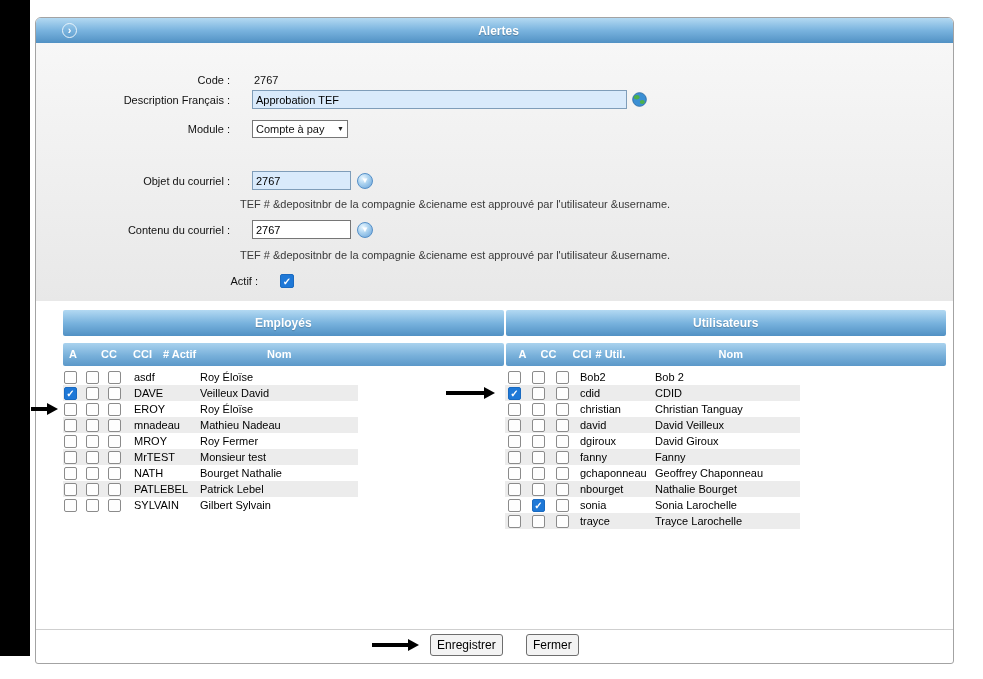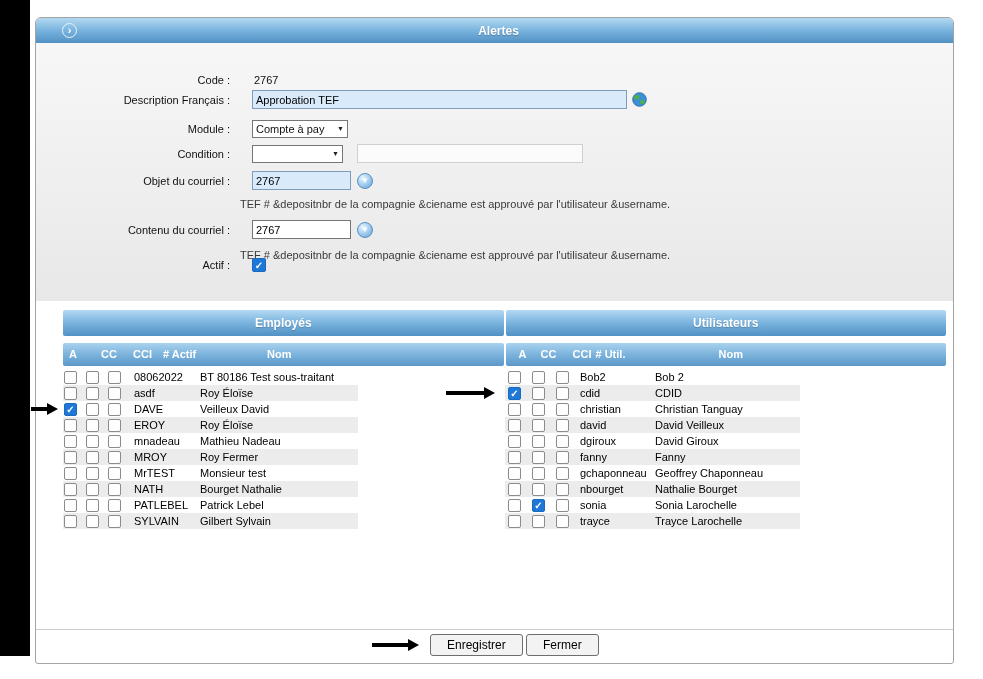--- a/index.html
+++ b/index.html
@@ -134,21 +134,21 @@
   .left-t .nomcell { padding-left: 5px; }
   .right-t .nomcell { padding-left: 6px; }
 
   .footer-line {
     position: absolute; left: 0; top: 611px; width: 100%;
     border-top: 1px solid #cfcfcf;
   }
   .btn {
     position: absolute; top: 616px; height: 22px;
     background: #f3f3f3; border: 1px solid #6e6e6e; border-radius: 3px;
-    font-size: 12px; padding: 1px 16px; color: #000;
+    font-size: 12px; padding: 1px 6px; color: #000;
     font-family: "Liberation Sans", sans-serif;
   }
   .btn-save { left: 394px; }
   .btn-close { left: 490px; }
 
   .arrow { position: absolute; display: flex; align-items: center; }
   .shaft { height: 4px; background: #000; }
   .head {
     width: 0; height: 0;
     border-left: 11px solid #000;
@@ -194,30 +194,20 @@
       <div class="frow" style="top:76px;">
         <div class="flabel">Module :</div>
         <div class="fctrl">
           <div class="fselect module-select">
             <span>Compte à pay</span>
             <span class="sel-arrow">▼</span>
           </div>
         </div>
       </div>
 
-      <div class="frow" style="top:101px;">
-        <div class="flabel">Condition :</div>
-        <div class="fctrl">
-          <div class="fselect cond-select">
-            <span></span>
-            <span class="sel-arrow">▼</span>
-          </div>
-          <input class="tinput cond-text" readonly="" value="" style="">
-        </div>
-      </div>
 
       <div class="frow" style="top:128px;">
         <div class="flabel">Objet du courriel :</div>
         <div class="fctrl">
           <input class="tinput small-blue" readonly="" value="2767" style="">
           <span class="chev-icon">
             <span class="chev-glyph">▼</span>
           </span>
         </div>
       </div>
@@ -229,21 +219,21 @@
         <div class="fctrl">
           <input class="tinput small-white" readonly="" value="2767" style="">
           <span class="chev-icon">
             <span class="chev-glyph">▼</span>
           </span>
         </div>
       </div>
 
       <div class="fhelper" style="top:206px;">TEF # &amp;depositnbr de la compagnie &amp;ciename est approuvé par l'utilisateur &amp;username.</div>
 
-      <div class="frow" style="top:212px;">
+      <div class="frow" style="top:228px;margin-left:28px;">
         <div class="flabel">Actif :</div>
         <div class="fctrl">
           <span id="actif-cb" class="cb actif-cb checked">✓</span>
         </div>
       </div>
 
     </div>
 
     <div class="tables">
       <div class="section-bars">
@@ -262,33 +252,20 @@
           <span style="left:13px;">A</span>
           <span style="left:35px;">CC</span>
           <span style="left:67px;">CCI</span>
           <span style="left:90px;"># Util.</span>
           <span style="left:213px;">Nom</span>
         </div>
       </div>
       <div class="row-tables">
         <div class="half">
           <div class="ttable left-t" id="employes-rows">
-              <div class="trow">
-                <div class="cbcell">
-                  <span class="cb"></span>
-                </div>
-                <div class="cbcell">
-                  <span class="cb"></span>
-                </div>
-                <div class="cbcell">
-                  <span class="cb"></span>
-                </div>
-                <div class="idcell">08062022</div>
-                <div class="nomcell">BT 80186 Test sous-traitant</div>
-              </div>
               <div class="trow">
                 <div class="cbcell">
                   <span class="cb"></span>
                 </div>
                 <div class="cbcell">
                   <span class="cb"></span>
                 </div>
                 <div class="cbcell">
                   <span class="cb"></span>
                 </div>

